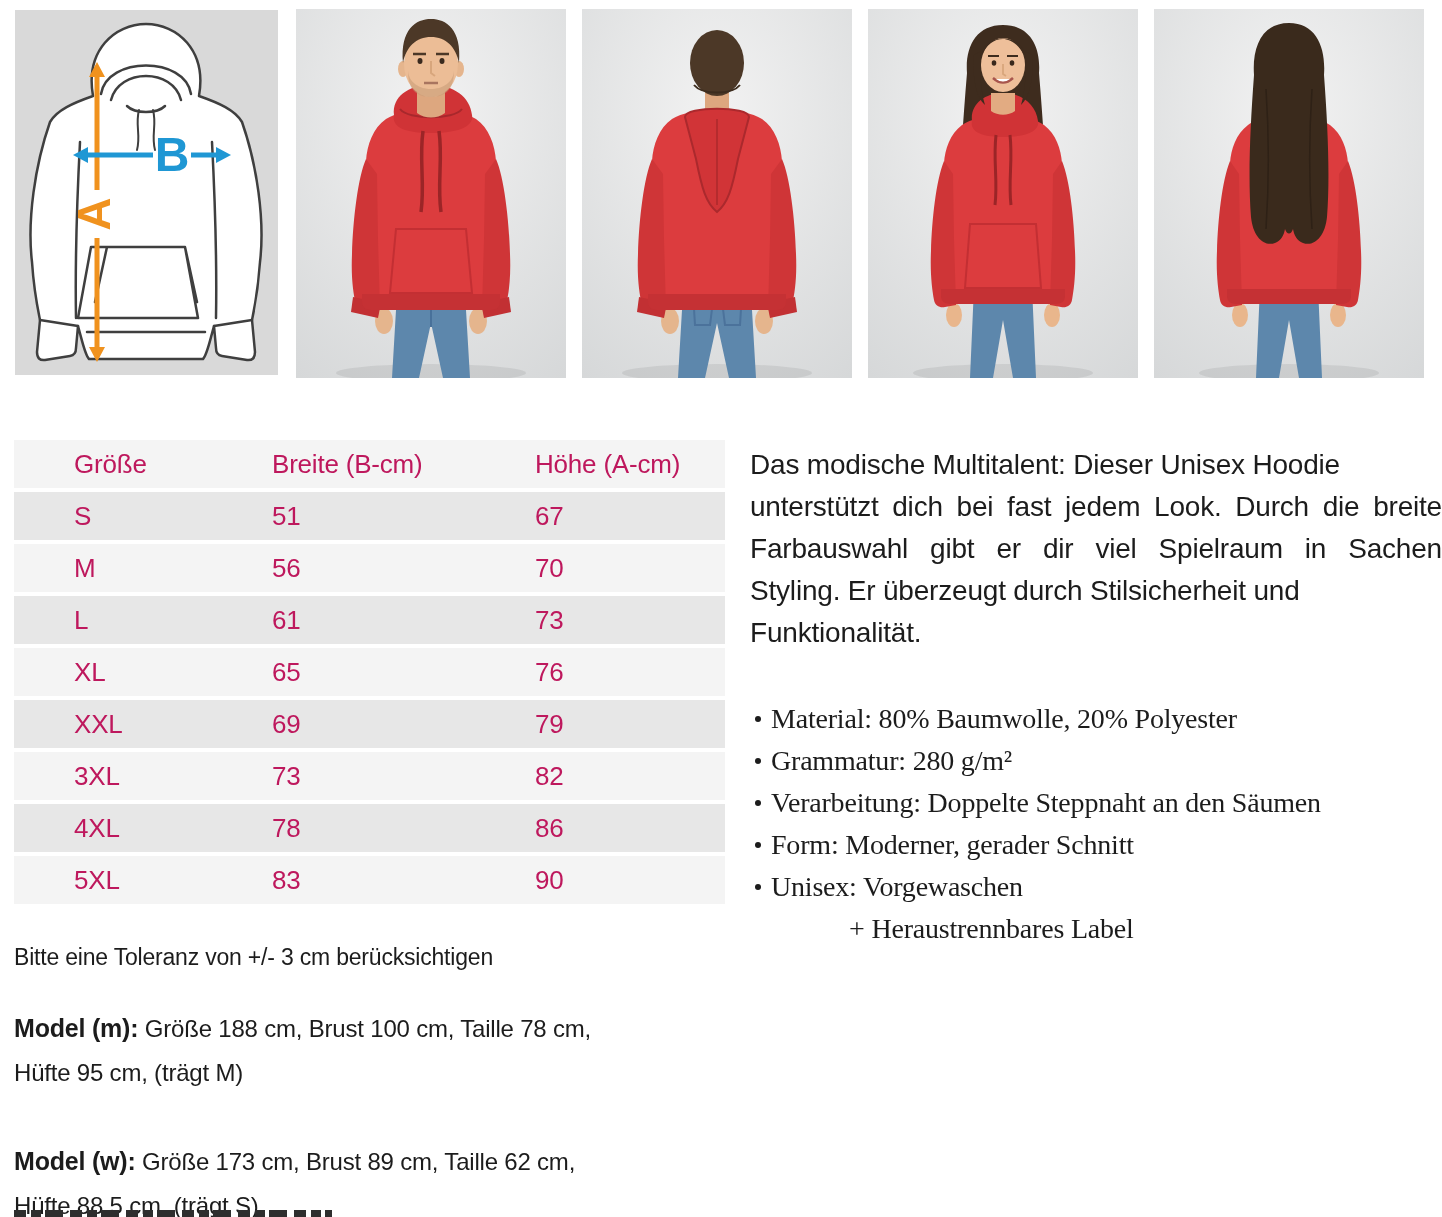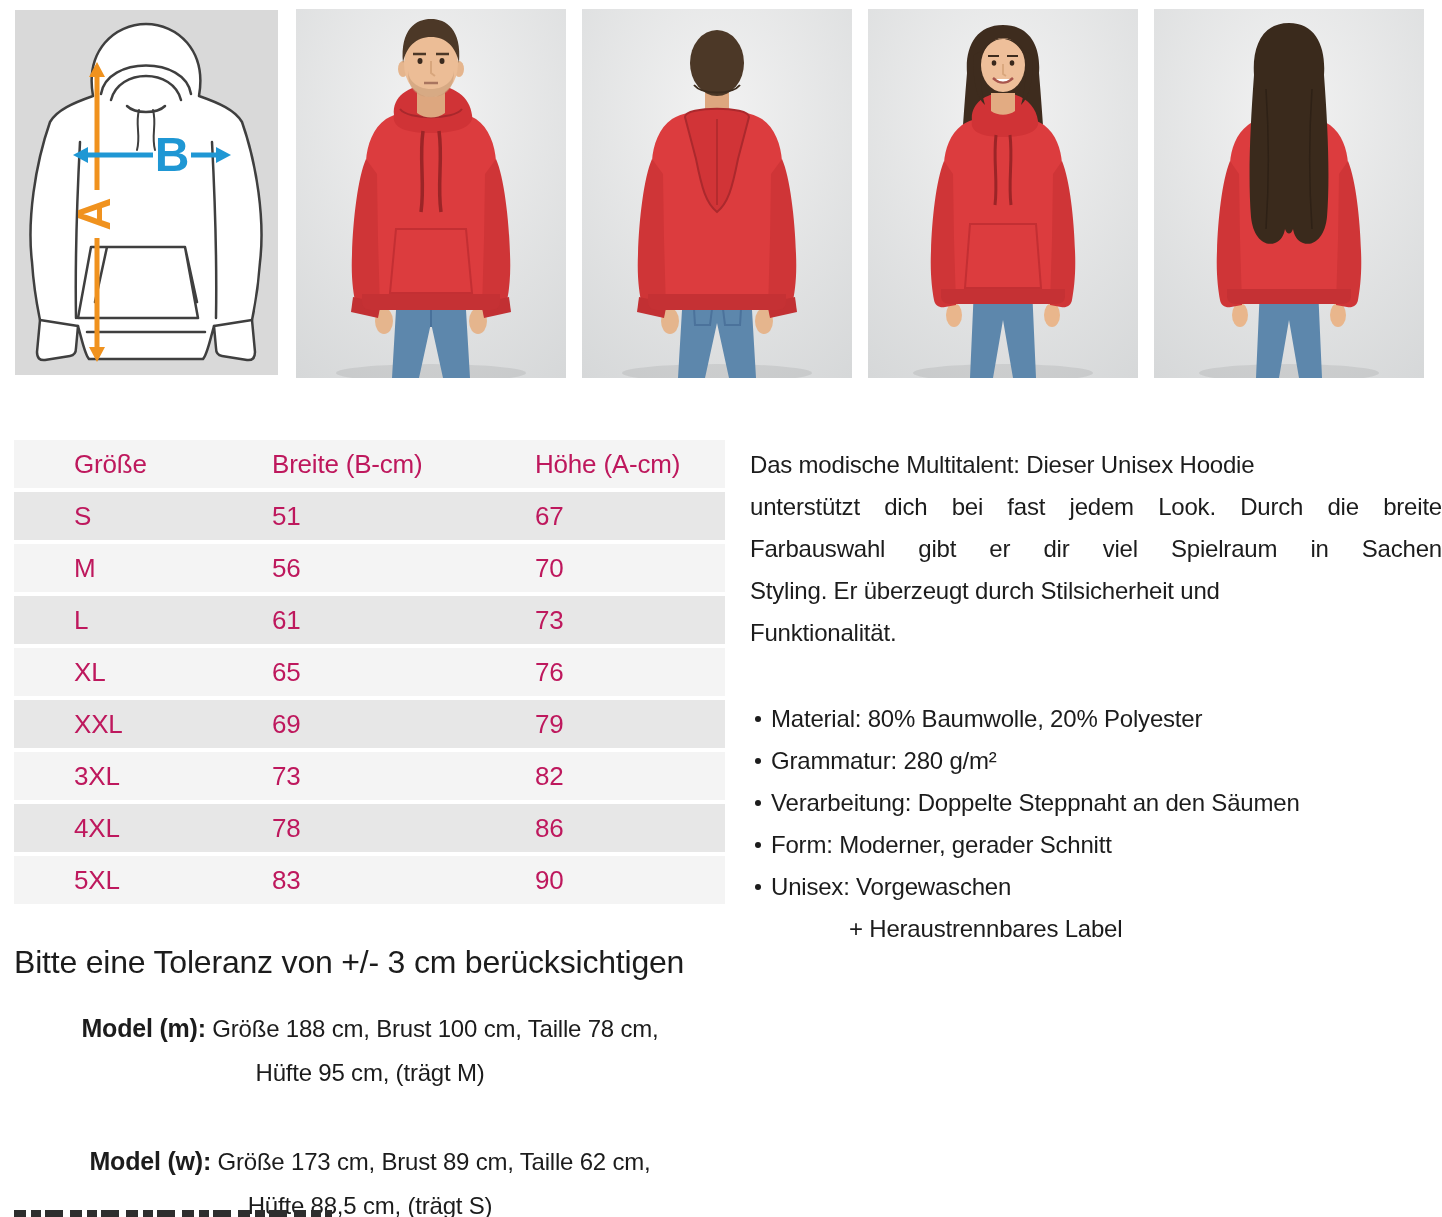--- a/index.html
+++ b/index.html
@@ -21,34 +21,34 @@
      border-collapse:separate;border-spacing:0 4px;
      font-size:26px;color:#be185d;letter-spacing:-0.2px;}
   table.size th,table.size td{height:48px;font-weight:400;text-align:left;padding:0;}
   table.size th.c1,table.size td:first-child{padding-left:60px;}
   .c1{width:198px;} .c2{width:263px;} .c3{width:auto;margin-left:44px;}
   table.size thead tr{background:#f4f4f4;}
   table.size tbody tr:nth-child(odd){background:#e7e7e7;}
   table.size tbody tr:nth-child(even){background:#f4f4f4;}
 
   
-  .tolerance{position:absolute;left:14px;top:944px;font-size:32px;letter-spacing:-0.2px;}
-  .model{position:absolute;left:14px;width:712px;font-size:24px;line-height:44px;letter-spacing:-0.2px;text-align:center;}
+  .tolerance{position:absolute;left:14px;top:944px;font-size:23px;letter-spacing:-0.2px;}
+  .model{position:absolute;left:14px;width:712px;font-size:24px;line-height:44px;letter-spacing:-0.2px;}
   #model-m{top:1006px;} #model-w{top:1139px;}
   .model b{font-weight:700;font-size:25px;}
   .cutoff{position:absolute;left:14px;top:1210px;width:318px;height:7px;overflow:hidden;
      background:repeating-linear-gradient(90deg,#2e2e2e 0 12px,transparent 12px 17px,
        #2e2e2e 17px 27px,transparent 27px 31px,#2e2e2e 31px 49px,transparent 49px 56px);}
 
   
-  .desc{position:absolute;left:750px;top:444px;width:692px;font-size:24px;
+  .desc{position:absolute;left:750px;top:444px;width:692px;font-size:28px;
         line-height:42px;letter-spacing:-0.2px;}
   .para-line{height:42px;}
   .para-line.just{text-align:justify;text-align-last:justify;}
-  ul.features{list-style:none;margin:44px 0 0 0;padding:0;}
+  ul.features{list-style:none;margin:44px 0 0 0;padding:0;font-family:Liberation Serif, serif;}
   ul.features li{position:relative;height:42px;padding-left:21px;white-space:pre-wrap;}
   ul.features li.bullet::before{content:"";position:absolute;left:5px;top:18px;
      width:6px;height:6px;border-radius:50%;background:#1c1c1c;}
   ul.features li.cont{padding-left:99px;}
 </style>
 </head>
 <body>
 
 <div class="stage">
 

